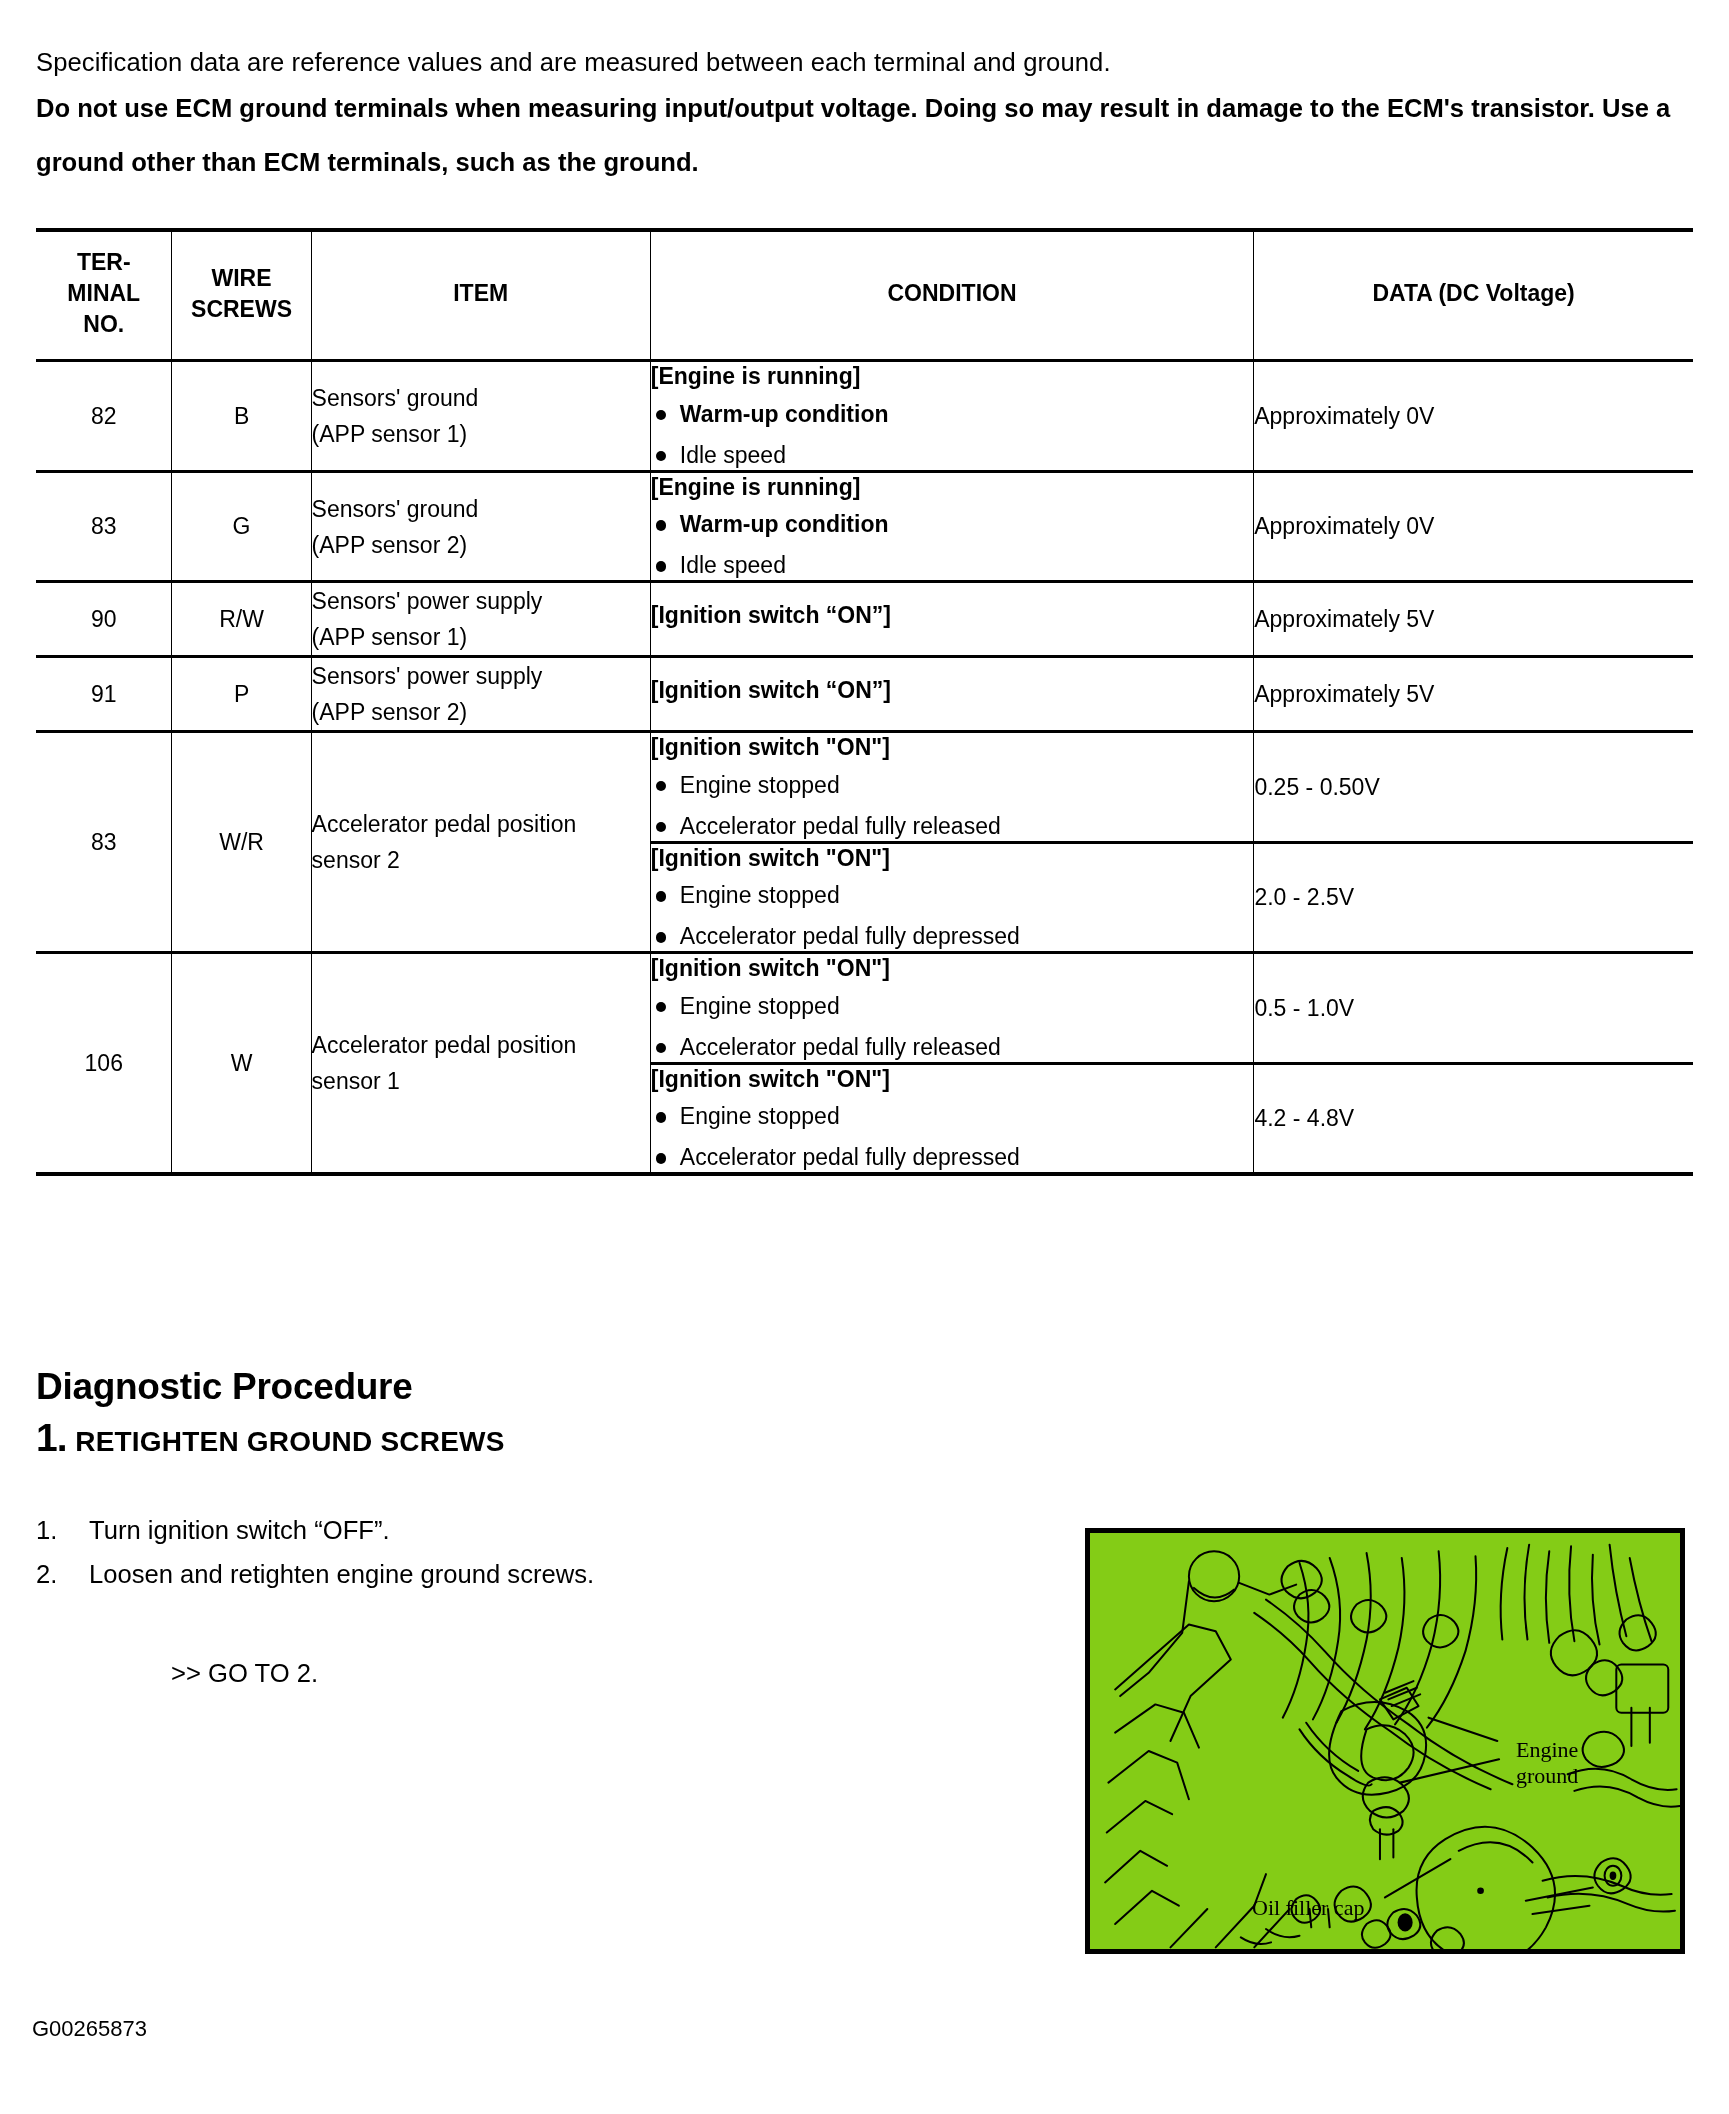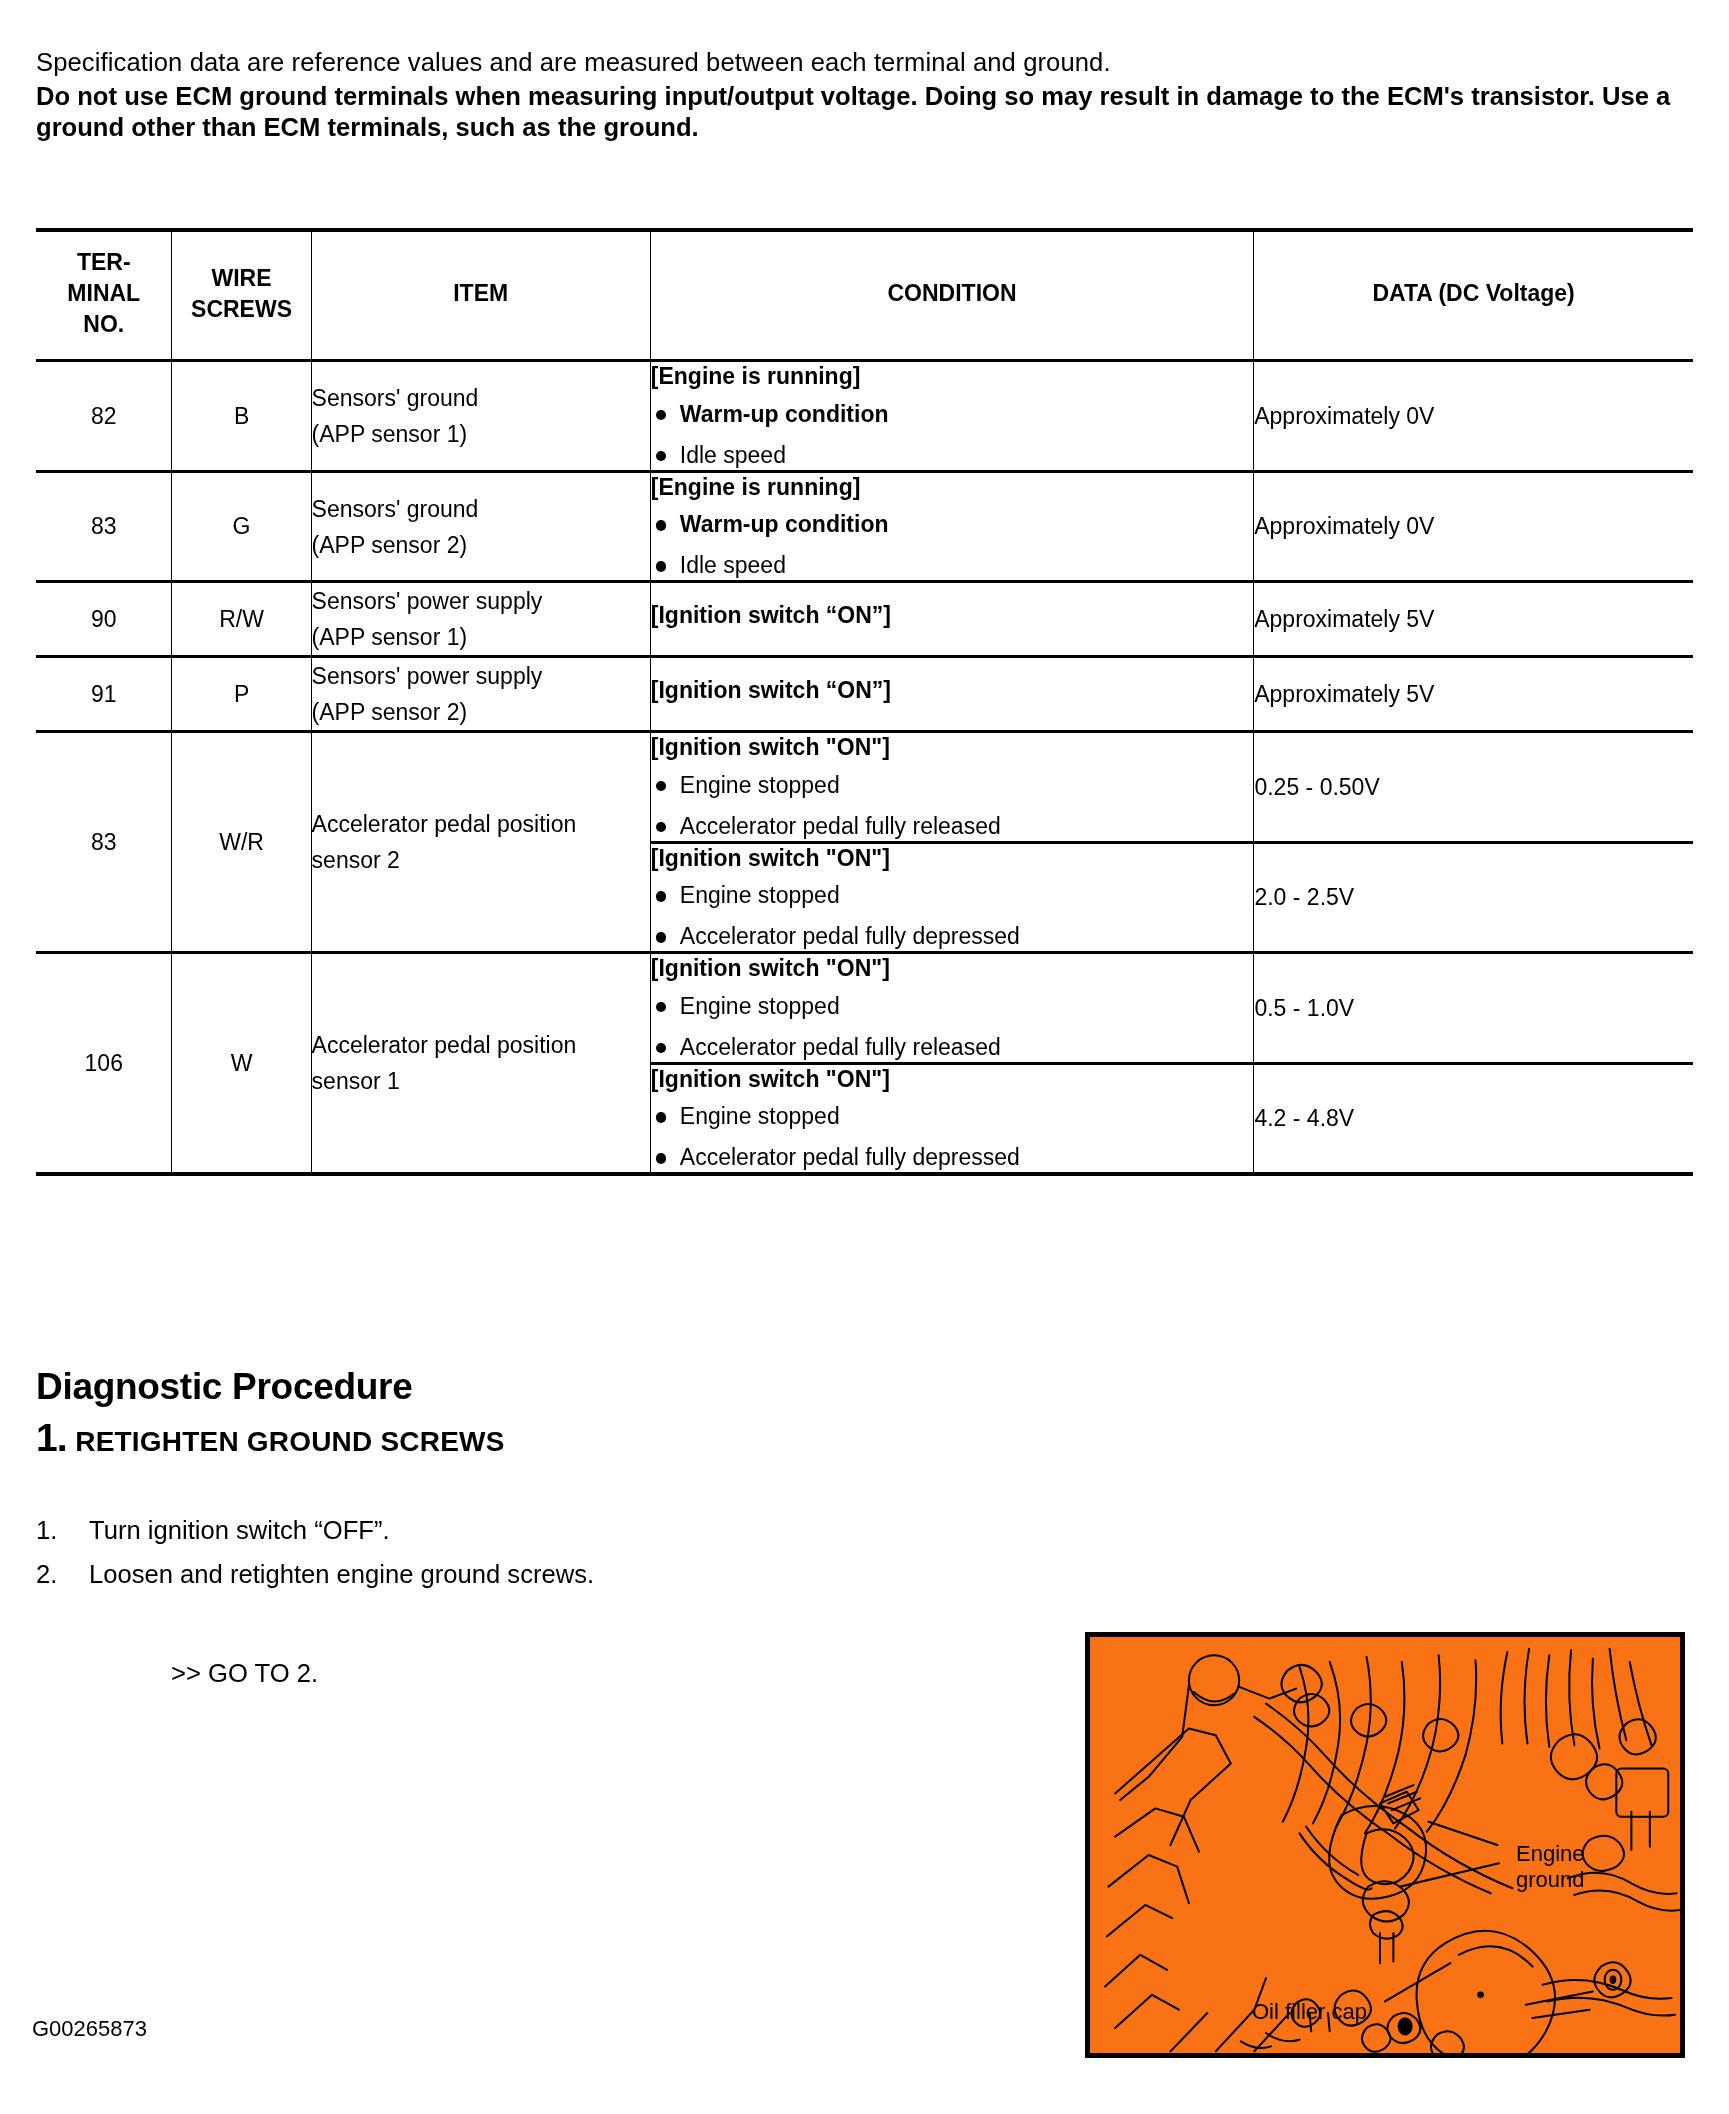--- a/index.html
+++ b/index.html
@@ -35,21 +35,21 @@
     line-height: 37px;
     letter-spacing: 0.1px;
   }
   .caution-title {
     font-size: 25.6px;
     line-height: 39px;
     font-weight: bold;
   }
   .caution-body {
     font-size: 25.6px;
-    line-height: 31px;
+    line-height: 54px;
     font-weight: bold;
     width: 1640px;
   }
 
   
   .spec-table {
     position: absolute;
     left: 36px;
     top: 228px;
     width: 1657px;
@@ -195,27 +195,28 @@
     margin-top: 60px;
     margin-left: 135px;
     font-size: 25.6px;
     line-height: 34px;
   }
 
   
   .illus {
     position: absolute;
     left: 1085px;
-    top: 1632px;
+    top: 1528px;
     width: 600px;
     height: 426px;
     border: 5.1px solid #000;
-    background: #f97316;
+    background: #84cc16;
     overflow: hidden;
     box-sizing: border-box;
+    font-family: Liberation Serif, serif;
   }
   .illus svg { display: block; width: 100%; height: 100%; }
   .illus-label {
     position: absolute;
     font-size: 22px;
     line-height: 25.6px;
     color: #000;
   }
   .label-engine-ground { left: 426px; top: 204px; }
   .label-oil-filler    { left: 162px; top: 362px; }

